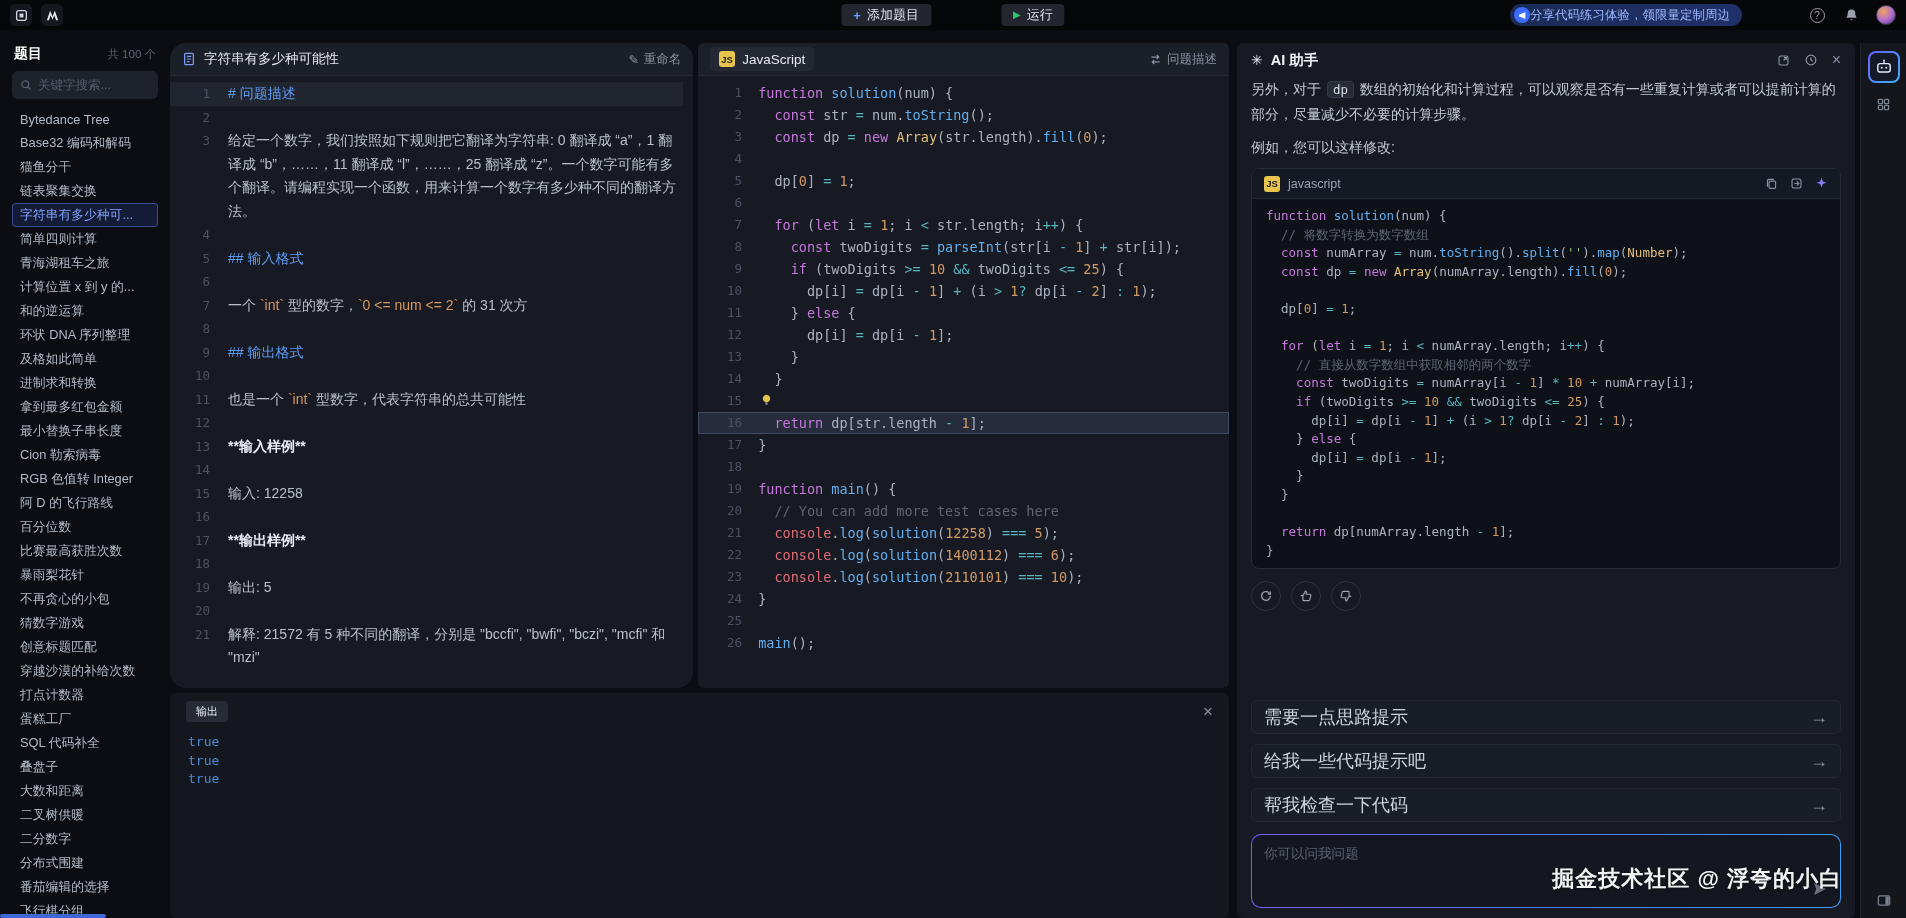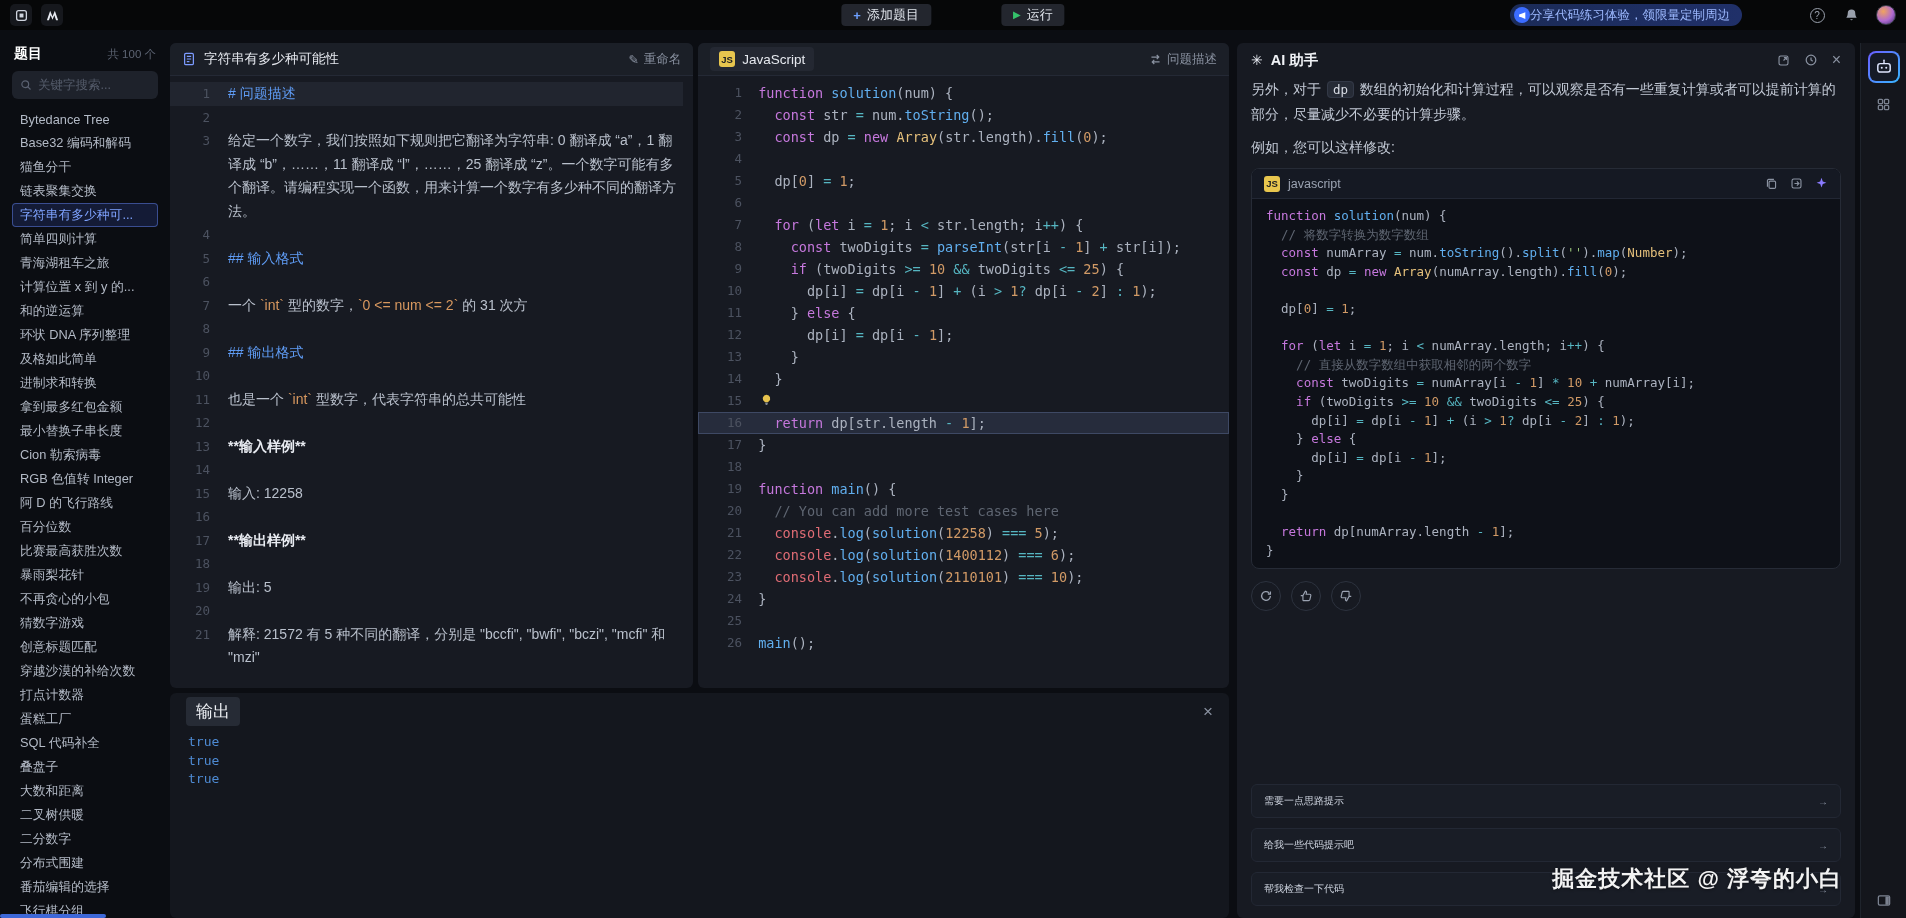--- a/index.html
+++ b/index.html
@@ -44,21 +44,21 @@
   .sb-scroll{position:absolute;bottom:0;left:0;width:106px;height:4px;background:#3e68d8;border-radius:2px;}
 
   
   .center{flex:1;display:flex;flex-direction:column;gap:5px;margin:0 8px 0 2px;min-width:0;}
   .top-panels{flex:1;display:flex;gap:5px;min-height:0;}
   .panel-head{height:33px;flex:0 0 33px;background:#1b1f27;border-bottom:1px solid #242935;display:flex;align-items:center;padding:0 12px;gap:8px;}
   .ph-title{color:#e6e9ef;font-size:13.5px;}
   .ph-right{margin-left:auto;display:flex;align-items:center;gap:5px;color:#8a92a1;font-size:12.5px;cursor:pointer;}
 
   
-  .problem-panel{width:49.4%;display:flex;flex-direction:column;}
+  .problem-panel{width:49.4%;display:flex;flex-direction:column;border-radius:16px;}
   .md-body{flex:1;overflow:hidden;padding:6px 10px 0 0;font-size:14px;line-height:23.5px;}
   .md-row{display:flex;}
   .md-row.md-active{background:#21252f;}
   .gut{width:58px;flex:0 0 58px;text-align:right;padding-right:18px;color:#4c5260;font-size:12.5px;
     font-family:"DejaVu Sans Mono","Liberation Mono",monospace;}
   .md-text{flex:1;color:#b9c0cc;word-break:break-all;}
   .md-h{color:#5f9cf5;}
   .md-b{color:#e9ecf2;font-weight:bold;}
   .md-code{color:#d8985f;}
 
@@ -77,21 +77,21 @@
   .tk-num{color:#d19a66;}
   .tk-com{color:#5f6672;}
   .tk-fn{color:#61afef;}
   .tk-cls{color:#e5c07b;}
   .tk-obj{color:#e06c75;}
   .tk-op{color:#56b6c2;}
 
   
   .output-panel{flex:0 0 225px;display:flex;flex-direction:column;background:#14171e;}
   .out-head{height:36px;flex:0 0 36px;display:flex;align-items:center;padding:0 16px;}
-  .out-tab{background:#262b35;color:#eef1f5;font-size:17px;padding:3px 10px;border-radius:4px;cursor:pointer;}
+  .out-tab{background:#262b35;color:#eef1f5;font-size:11px;padding:3px 10px;border-radius:4px;cursor:pointer;}
   .out-close{margin-left:auto;color:#8a92a1;font-size:17px;cursor:pointer;line-height:1;}
   .out-body{padding:4px 18px;font-family:"DejaVu Sans Mono","Liberation Mono",monospace;font-size:13px;line-height:18.5px;color:#4e8bd4;}
 
   
   .ai-panel{width:618px;flex:0 0 618px;display:flex;flex-direction:column;margin-right:5px;min-height:0;}
   .ai-head{height:34px;flex:0 0 34px;display:flex;align-items:center;gap:8px;padding:0 14px;}
   .ai-spark{color:#e8ebf2;font-size:14px;}
   .ai-title{color:#f0f2f6;font-weight:bold;font-size:14.5px;}
   .ai-head-ics{margin-left:auto;display:flex;gap:14px;color:#8a92a1;align-items:center;}
   .ai-head-ics>span{cursor:pointer;display:flex;align-items:center;}
@@ -104,21 +104,21 @@
   .ai-code-head{height:30px;background:#151923;display:flex;align-items:center;gap:8px;padding:0 12px;border-bottom:1px solid #222734;}
   .ai-code-lang{color:#9aa2b1;font-size:12.5px;}
   .ai-code-ics{margin-left:auto;display:flex;gap:12px;color:#8a92a1;align-items:center;}
   .ai-code-ics>span{cursor:pointer;display:flex;}
   .ai-code-body{padding:8px 14px;font-family:"DejaVu Sans Mono","Liberation Mono",monospace;font-size:12.5px;line-height:18.6px;color:#abb2bf;}
   .ai-code-line{white-space:pre;height:18.6px;overflow:hidden;}
   .ai-actions{display:flex;gap:10px;margin:0 0 10px;}
   .ai-action{width:30px;height:30px;border-radius:50%;border:1px solid #2c323e;background:transparent;color:#9aa2b1;
     display:flex;align-items:center;justify-content:center;cursor:pointer;}
   .ai-suggestions{padding:0 14px;display:flex;flex-direction:column;gap:10px;margin-bottom:12px;flex:0 0 auto;}
-  .ai-sug{height:34px;background:#191d26;border:1px solid #232834;border-radius:6px;display:flex;align-items:center;padding:0 12px;color:#cdd3de;font-size:10px;cursor:pointer;}
+  .ai-sug{height:34px;background:#191d26;border:1px solid #232834;border-radius:6px;display:flex;align-items:center;padding:0 12px;color:#cdd3de;font-size:18px;cursor:pointer;}
   .ai-sug .arr{margin-left:auto;color:#8a92a1;}
   .ai-inputbox{margin:0 14px 10px;flex:0 0 74px;border-radius:10px;position:relative;border:1.5px solid transparent;
     background:linear-gradient(#14171f,#14171f) padding-box,linear-gradient(90deg,#7a5cff 0%,#4f7dff 55%,#3fa0ff 100%) border-box;}
   .ai-input{position:absolute;inset:10px 40px 10px 12px;background:transparent;border:none;outline:none;resize:none;color:#c3cad6;font-size:13.5px;}
   .ai-input::placeholder{color:#5b6272;}
   .ai-send{position:absolute;right:12px;bottom:10px;color:#6b7380;cursor:pointer;}
 
   
   .right-strip{width:46px;flex:0 0 46px;background:#14161c;border-left:1px solid #1f242c;display:flex;flex-direction:column;align-items:center;padding-top:8px;position:relative;}
   .ai-fab{width:32px;height:32px;border-radius:8px;border:2px solid transparent;cursor:pointer;display:flex;align-items:center;justify-content:center;
@@ -588,20 +588,28 @@
           <div class="ai-sug">
             <span>给我一些代码提示吧</span>
             <span class="arr">→</span>
           </div>
           <div class="ai-sug">
             <span>帮我检查一下代码</span>
             <span class="arr">→</span>
           </div>
         </div>
 
+      <div class="ai-inputbox">
+        <textarea class="ai-input" placeholder="你可以问我问题" style=""></textarea>
+        <span class="ai-send">
+          <svg width="16" height="16" viewBox="0 0 16 16" fill="currentColor">
+              <path d="M2 14 14 8 2 2l2.2 6z"></path>
+            </svg>
+        </span>
+      </div>
     </aside>
 
     <aside class="right-strip">
       <div class="ai-fab">
         <svg width="18" height="18" viewBox="0 0 16 16" fill="none" stroke="#dfe6ff" stroke-width="1.3">
             <rect x="2.5" y="5" width="11" height="7.5" rx="2"></rect>
             <circle cx="6" cy="8.7" r=".9" fill="#dfe6ff" stroke="none"></circle>
             <circle cx="10" cy="8.7" r=".9" fill="#dfe6ff" stroke="none"></circle>
             <path d="M8 5V2.8"></path>
             <circle cx="8" cy="2.2" r=".8" fill="#dfe6ff" stroke="none"></circle>

